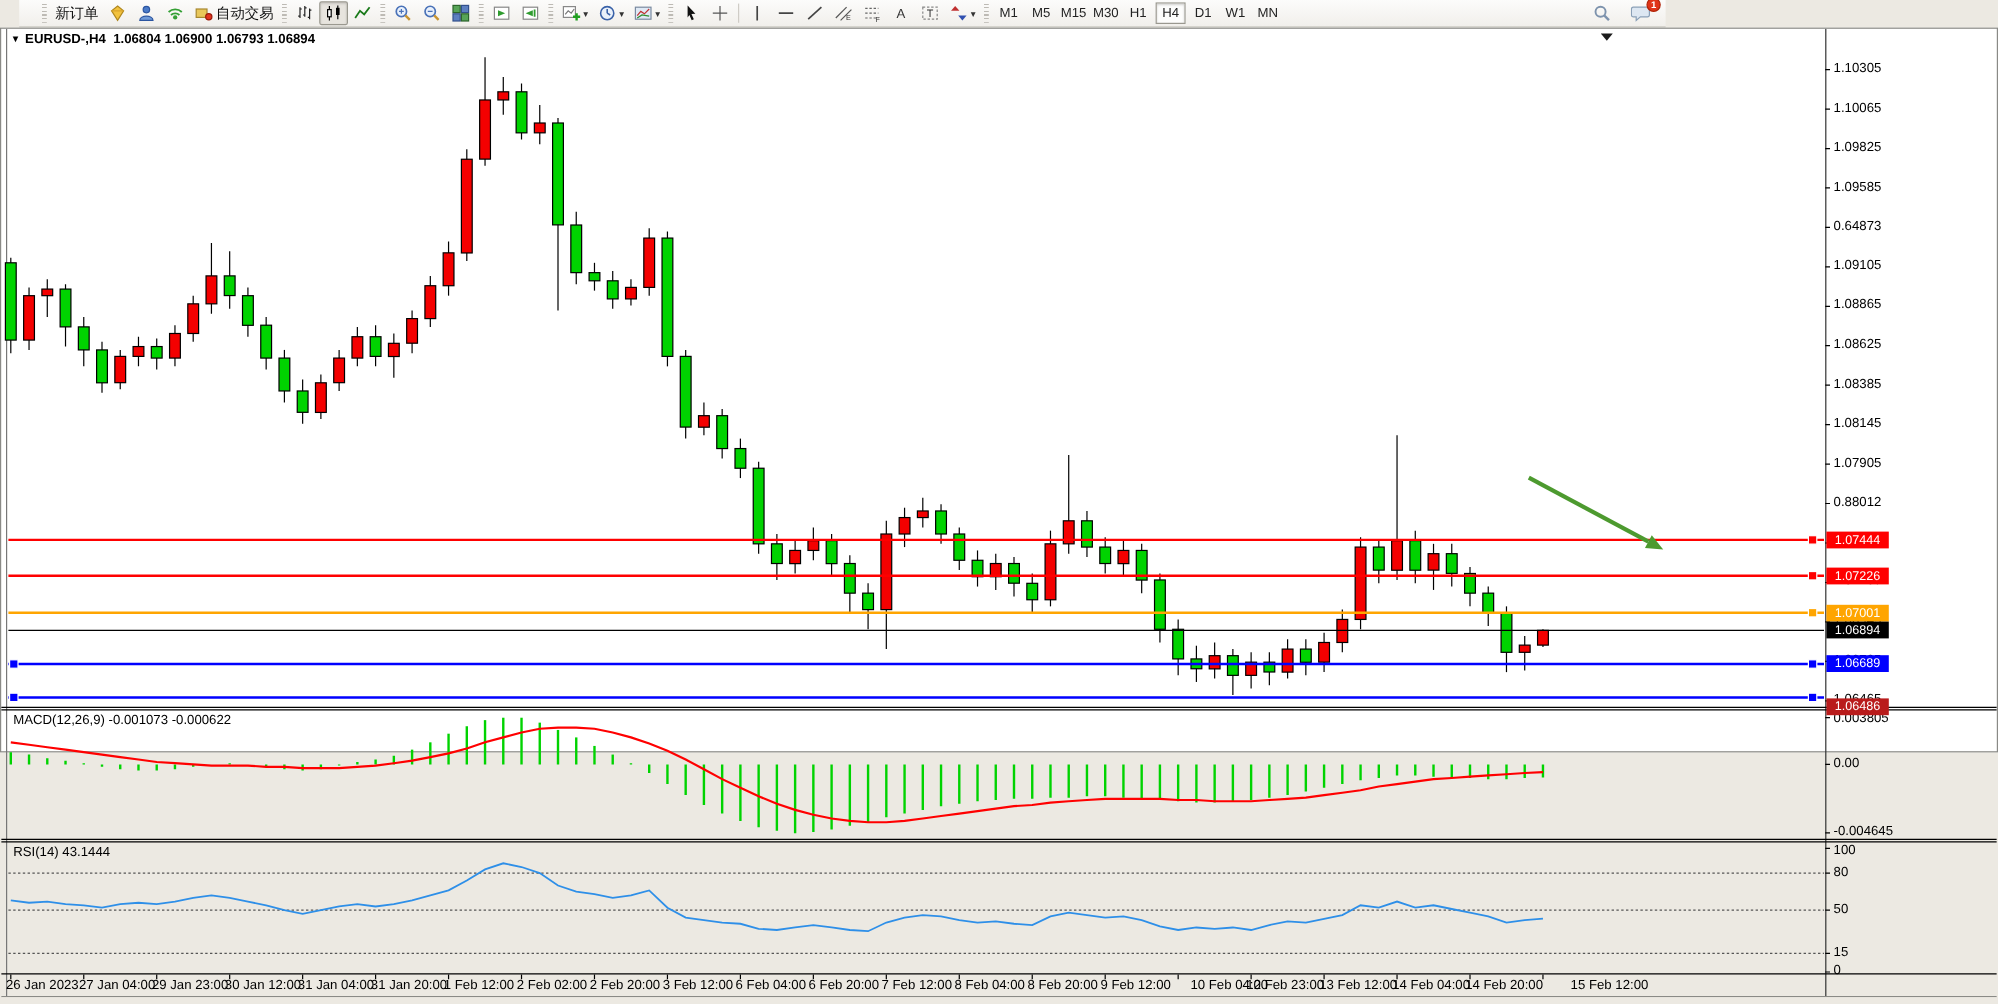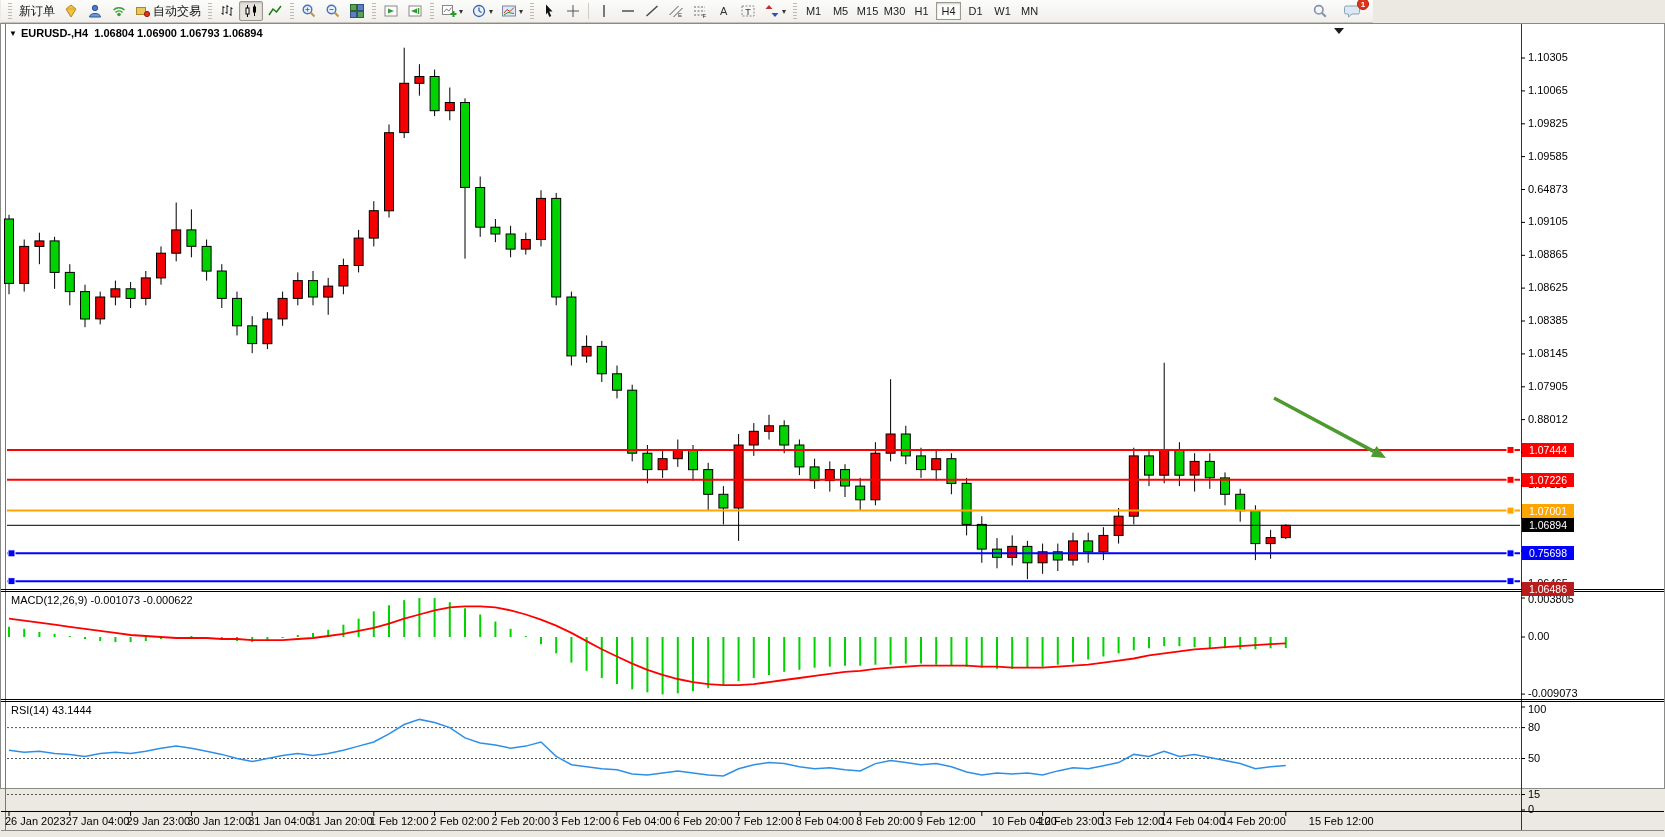--- a/index.html
+++ b/index.html
@@ -1,40 +1,40 @@
 <!DOCTYPE html>
 <html><head>
 <meta charset="utf-8">
 <style>
   * { margin:0; padding:0; box-sizing:border-box; }
   body { font-family:"Liberation Sans", sans-serif; background:#ece9e2; }
   #screen { position:relative; width:1665px; height:837px; background:#ece9e2; overflow:hidden; }
 
   
-  #toolbar { position:absolute; top:0; left:1px; width:1372px; height:23px;
+  #toolbar { position:absolute; top:0; left:16px; width:1372px; height:23px;
     background:linear-gradient(#fcfcfb,#f1efeb); border-bottom:1px solid #c6c3bd;
-    display:flex; align-items:center; padding-left:4px; font-size:12px; color:#111; }
+    display:flex; align-items:center; padding-left:16px; font-size:12px; color:#111; }
   .grip { width:4px; height:16px; margin:0 3px;
     background:repeating-linear-gradient(to bottom,#bdbab4 0 1px,transparent 1px 3px); }
   .vsep { width:1px; height:16px; background:#cfccc6; margin:0 3px; }
   .tb-btn { height:20px; min-width:22px; display:flex; align-items:center; justify-content:center;
     gap:2px; padding:0 3px; border:1px solid transparent; border-radius:2px; }
   .tb-btn.pressed { border-color:#9a988f; background:#e7e4de; box-shadow:inset 0 1px 2px rgba(0,0,0,.18); }
   .tb-btn svg { display:block; }
   .caret { font-size:8px; color:#333; }
   .tf-btn { min-width:25px; height:18px; display:flex; align-items:center; justify-content:center;
     font-size:11px; color:#222; border:1px solid transparent; margin:0 1px; }
   .tf-btn.active { border-color:#9a988f; background:#fdfdfc; box-shadow:inset 0 1px 2px rgba(0,0,0,.2); }
   #tb-right { position:absolute; right:8px; top:1px; display:flex; align-items:center; gap:8px; }
   #badge { position:absolute; right:-5px; top:-4px; width:12px; height:12px; border-radius:50%;
     background:#e03418; color:#fff; font-size:8px; font-weight:bold; display:flex;
     align-items:center; justify-content:center; border:1px solid #b02408; }
 
   
-  #chart-window { position:absolute; top:23px; left:0; width:1665px; height:766px;
+  #chart-window { position:absolute; top:23px; left:0; width:1665px; height:604px;
     background:#fff; border:1px solid #8a8a86; }
   #svg-layer { position:absolute; left:0; top:0; }
   .lbl { position:absolute; font-size:11px; color:#000; white-space:nowrap; }
   #chart-title { left:8px; top:3px; font-weight:700; font-size:11px; }
   #chart-title .tri { font-size:8px; vertical-align:1px; margin-right:4px; }
   .ind-label { font-size:11px; color:#000; }
   .tick-lbl { font-size:11px; color:#000; left:1527px; }
   .price-tag { position:absolute; left:1521px; width:52px; height:14px; line-height:14px;
     text-align:center; font-size:10.5px; color:#fff; }
   .time-lbl { position:absolute; top:791px; font-size:11px; color:#000; white-space:nowrap; }
@@ -686,31 +686,31 @@
         <div class="lbl tick-lbl" style="top: 322.89px;">1.08145</div>
         <div class="lbl tick-lbl" style="top: 355.767px;">1.07905</div>
         <div class="lbl tick-lbl" style="top: 388.644px;">0.88012</div>
         <div class="lbl tick-lbl" style="top: 421.521px;">1.07425</div>
         <div class="lbl tick-lbl" style="top: 454.397px;">1.07185</div>
         <div class="lbl tick-lbl" style="top: 487.274px;">1.06945</div>
         <div class="lbl tick-lbl" style="top: 520.151px;">1.06705</div>
         <div class="lbl tick-lbl" style="top: 553.027px;">1.06465</div>
         <div class="lbl tick-lbl" style="top: 569px;">0.003805</div>
         <div class="lbl tick-lbl" style="top: 606px;">0.00</div>
-        <div class="lbl tick-lbl" style="top: 663.059px;">-0.009073</div>
+        <div class="lbl tick-lbl" style="top: 663.059px;">-0.004645</div>
         <div class="lbl tick-lbl" style="top: 679px;">100</div>
         <div class="lbl tick-lbl" style="top: 696.6px;">80</div>
         <div class="lbl tick-lbl" style="top: 727.5px;">50</div>
         <div class="lbl tick-lbl" style="top: 763.55px;">15</div>
         <div class="lbl tick-lbl" style="top: 779px;">0</div>
         <div class="price-tag" style="top: 418.918px; background: rgb(255, 0, 0);">1.07444</div>
         <div class="price-tag" style="top: 448.781px; background: rgb(255, 0, 0);">1.07226</div>
         <div class="price-tag" style="top: 479.603px; background: rgb(255, 165, 0);">1.07001</div>
         <div class="price-tag" style="top: 494.26px; background: rgb(0, 0, 0);">1.06894</div>
-        <div class="price-tag" style="top: 522.342px; background: rgb(0, 0, 255);">0.75698</div>
+        <div class="price-tag" style="top: 522.342px; background: rgb(0, 0, 255);">1.06689</div>
         <div class="price-tag" style="top: 558px; background: #b91c1c;">1.06486</div>
       </div>
     <div id="time-labels">
         <div class="time-lbl" style="left: 4px;">26 Jan 2023</div>
         <div class="time-lbl" style="left: 64.8px;">27 Jan 04:00</div>
         <div class="time-lbl" style="left: 125.6px;">29 Jan 23:00</div>
         <div class="time-lbl" style="left: 186.4px;">30 Jan 12:00</div>
         <div class="time-lbl" style="left: 247.2px;">31 Jan 04:00</div>
         <div class="time-lbl" style="left: 308px;">31 Jan 20:00</div>
         <div class="time-lbl" style="left: 368.8px;">1 Feb 12:00</div>

